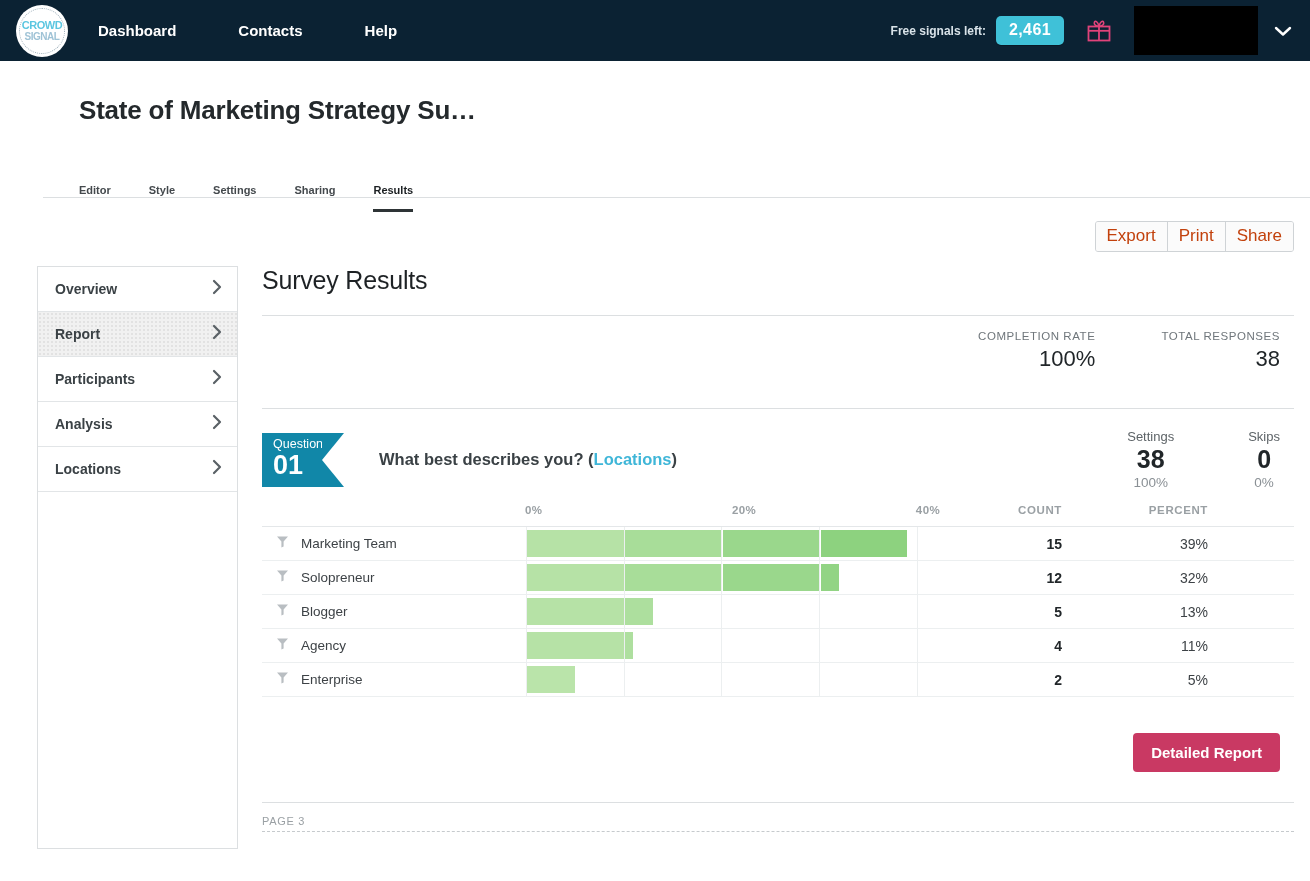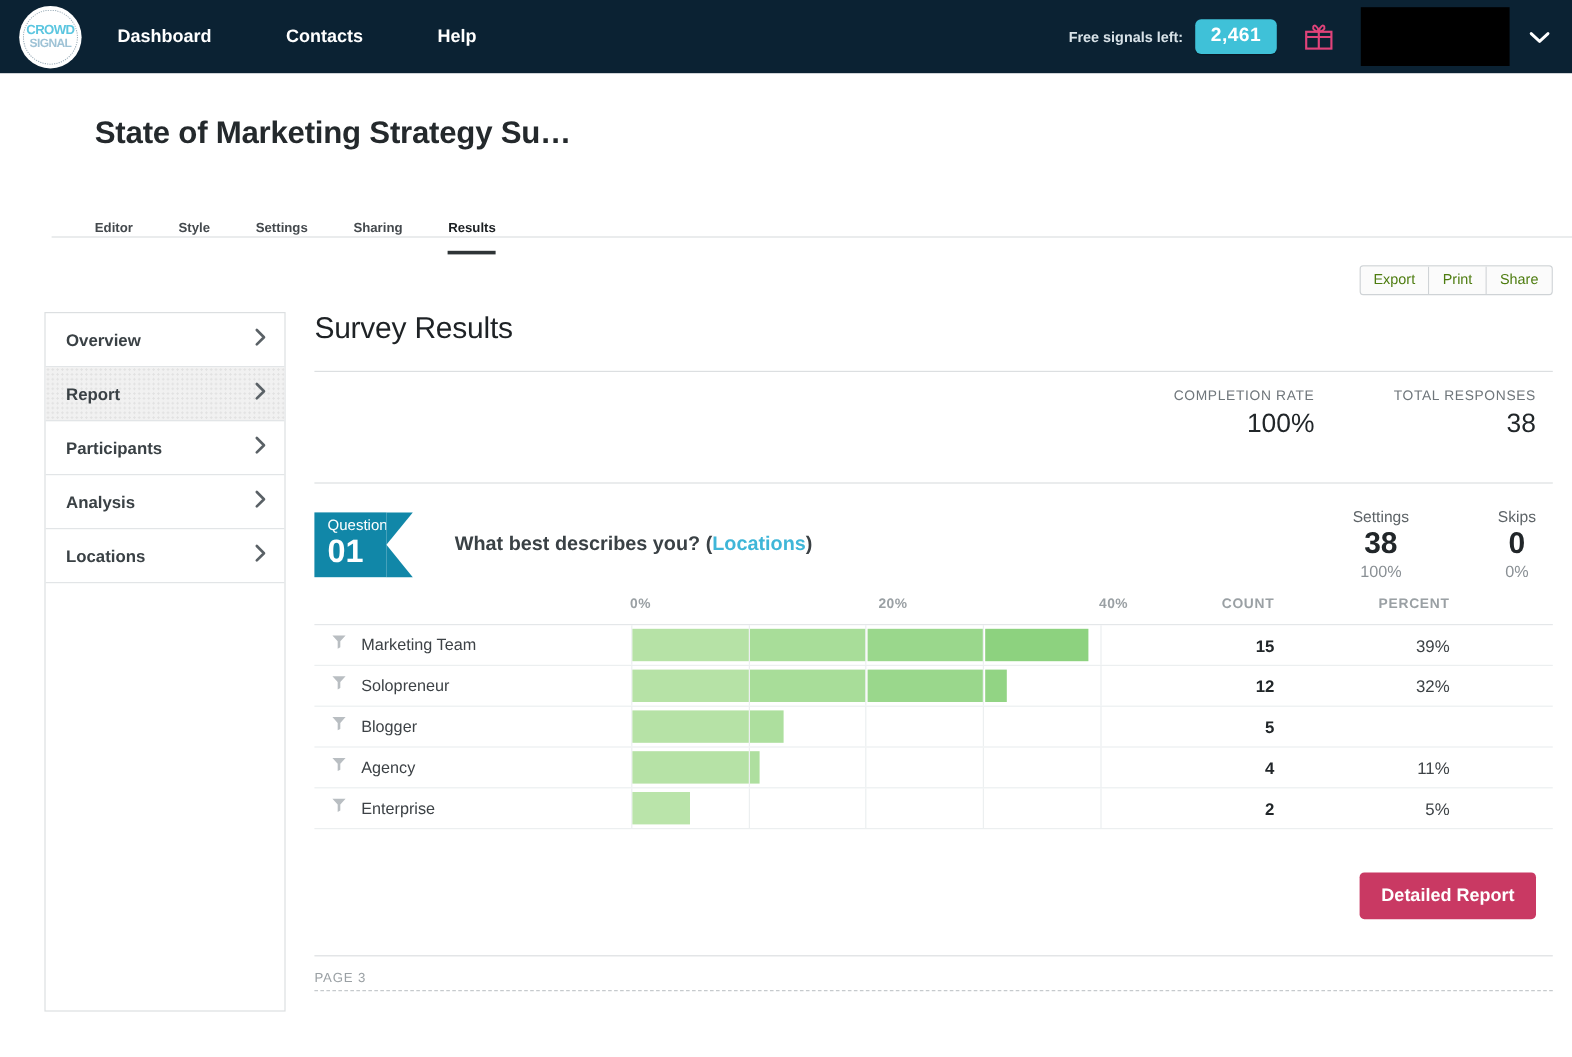--- a/index.html
+++ b/index.html
@@ -88,21 +88,21 @@
   
   .toolbar {
     display: flex; justify-content: flex-end;
     padding: 23px 16px 0 0;
   }
   .btn-group {
     display: inline-flex; border: 1px solid #cfd3d6; border-radius: 3px;
     overflow: hidden; background: #f6f7f7;
   }
   .btn-group > div {
-    font-size: 12px; color: #4d7c0f; padding: 4px 11px 5px;
+    font-size: 17px; color: #c2410c; padding: 4px 11px 5px;
     cursor: pointer; border-right: 1px solid #cfd3d6; background: #fbfbfb;
   }
   .btn-group > div:last-child { border-right: none; }
 
   
   .body-wrap { display: flex; padding: 14px 0 0 37px; }
 
   
   .sidebar {
     width: 201px; flex: 0 0 201px;
@@ -420,20 +420,21 @@
                 <div class="gridline" style="left: 195.434px;"></div>
                 <div class="gridline" style="left: 293.151px;"></div>
                 <div class="gridline" style="left: 390.868px;"></div>
               </div>
               <div class="bar" style="width: 127.032px;">
                 <div class="seg" style="left: 0.5px; width: 97.2169px; background: rgb(182, 226, 166);"></div>
                 <div class="seg" style="left: 99.2169px; width: 27.8151px; background: rgb(173, 223, 158);"></div>
               </div>
             </div>
             <div class="ch-count">5</div>
+            <div class="ch-pct">13%</div>
           </div>
           <div class="crow">
             <div class="ch-label">
               <span><svg width="13" height="14" viewBox="0 0 13 14">
                   <path d="M1 1.6 H12 L7.6 6.4 V11.4 L5.4 12.6 V6.4 Z" fill="#b9bec2"></path>
                 </svg></span>
               <span class="rlabel">Agency</span>
             </div>
             <div class="ch-plot">
               <div class="gridlines">

